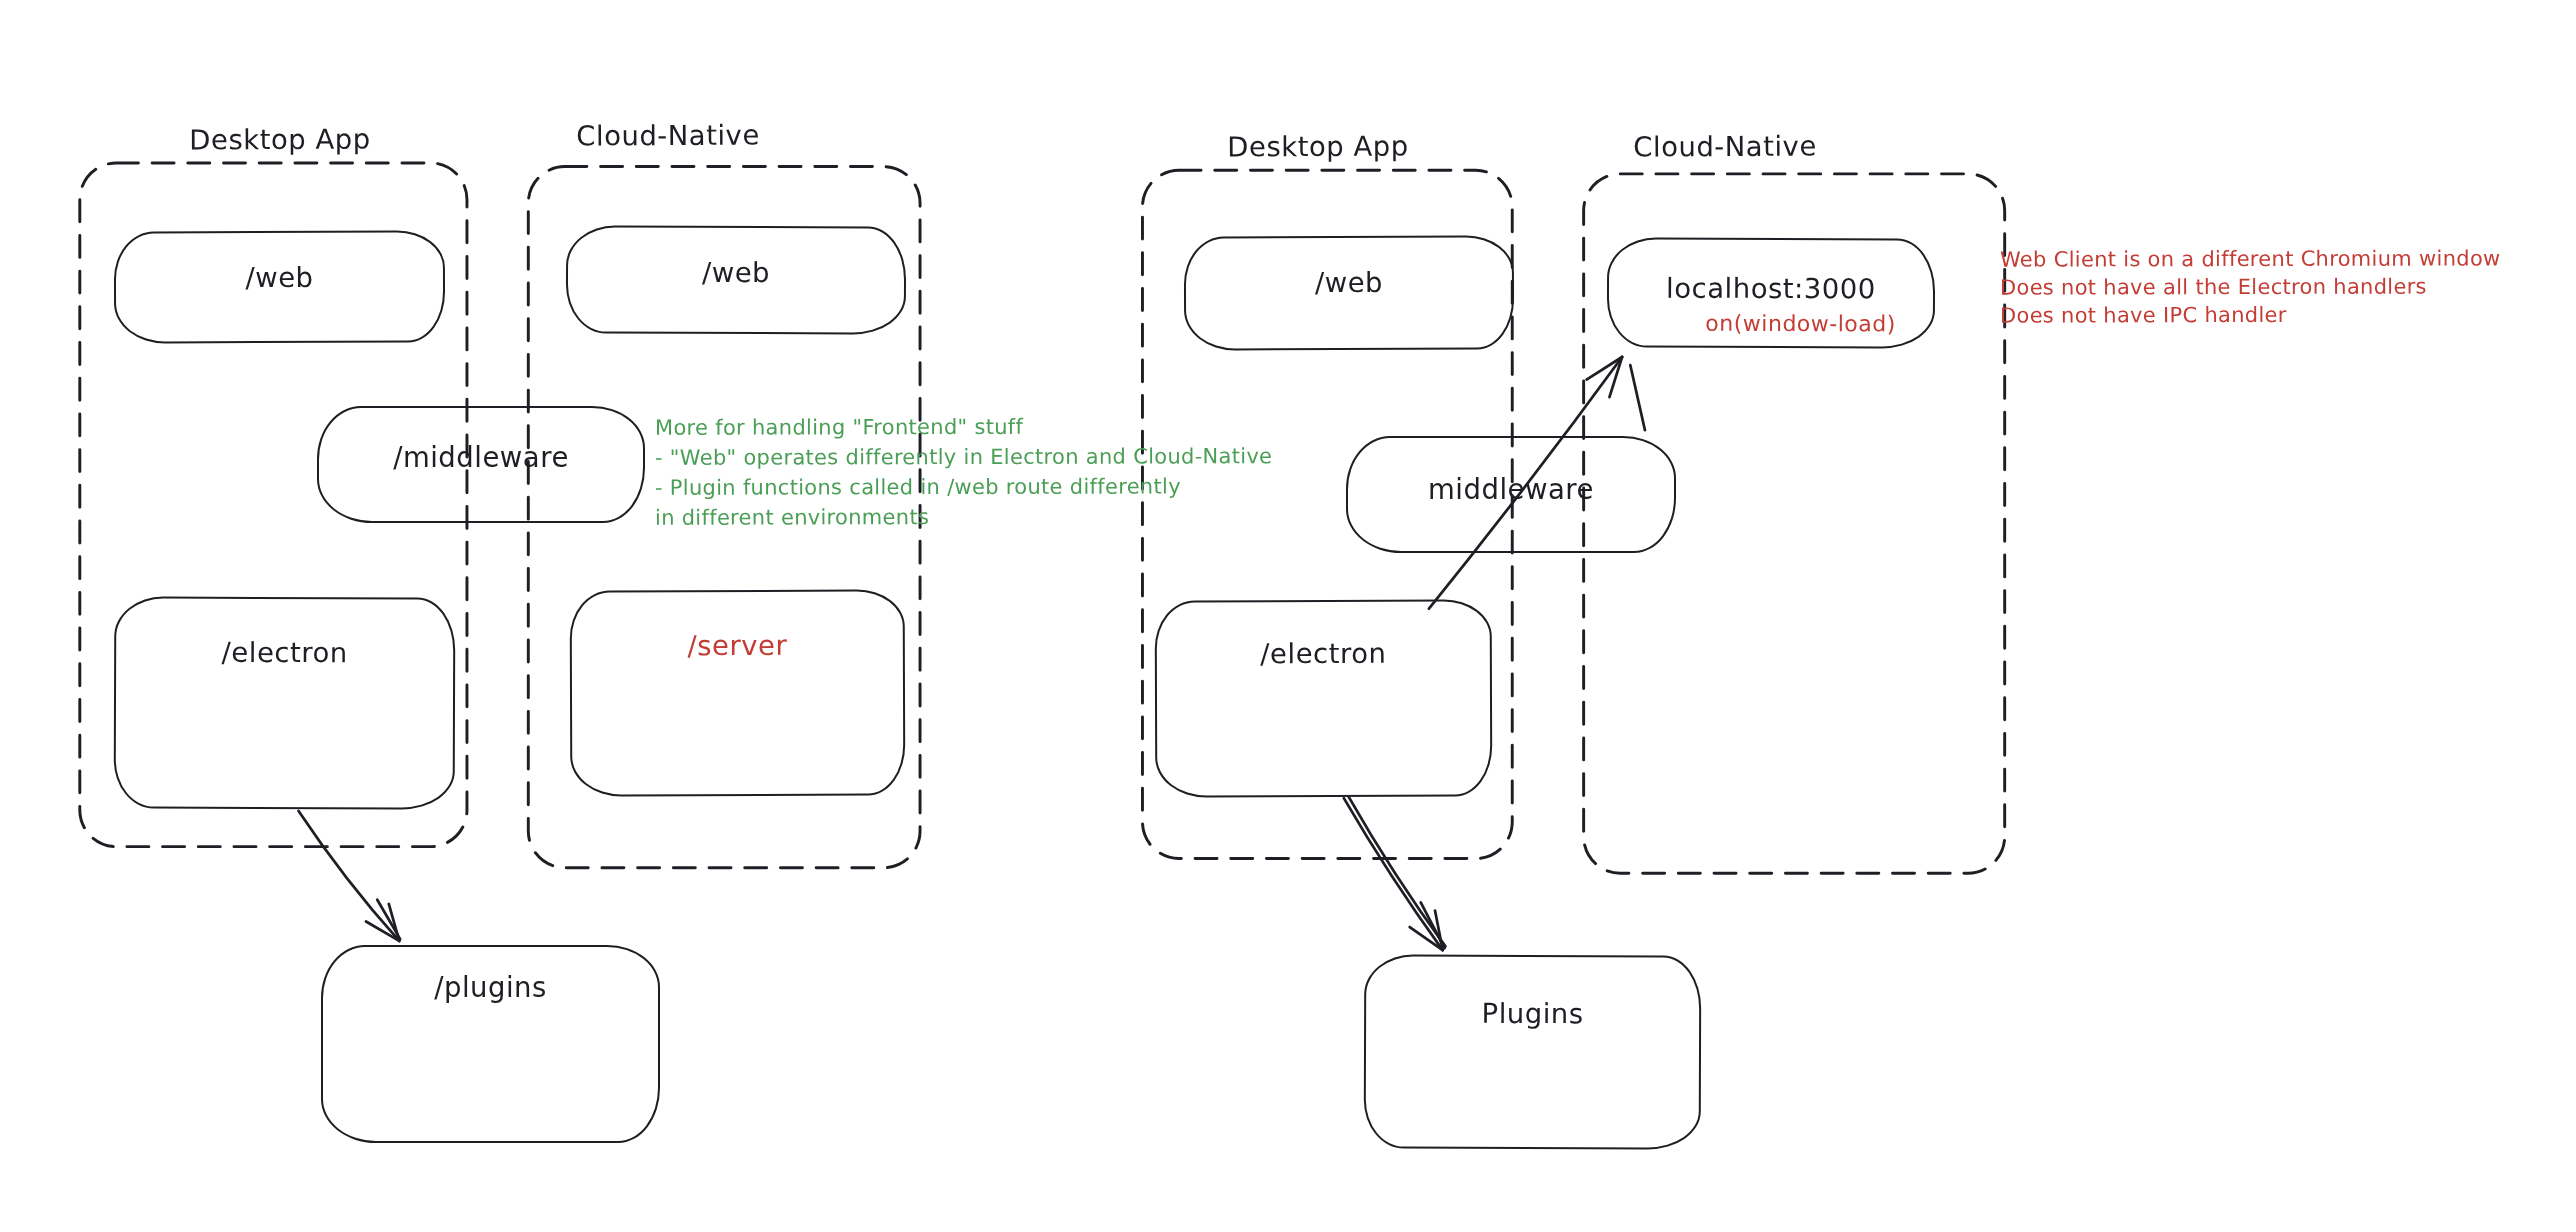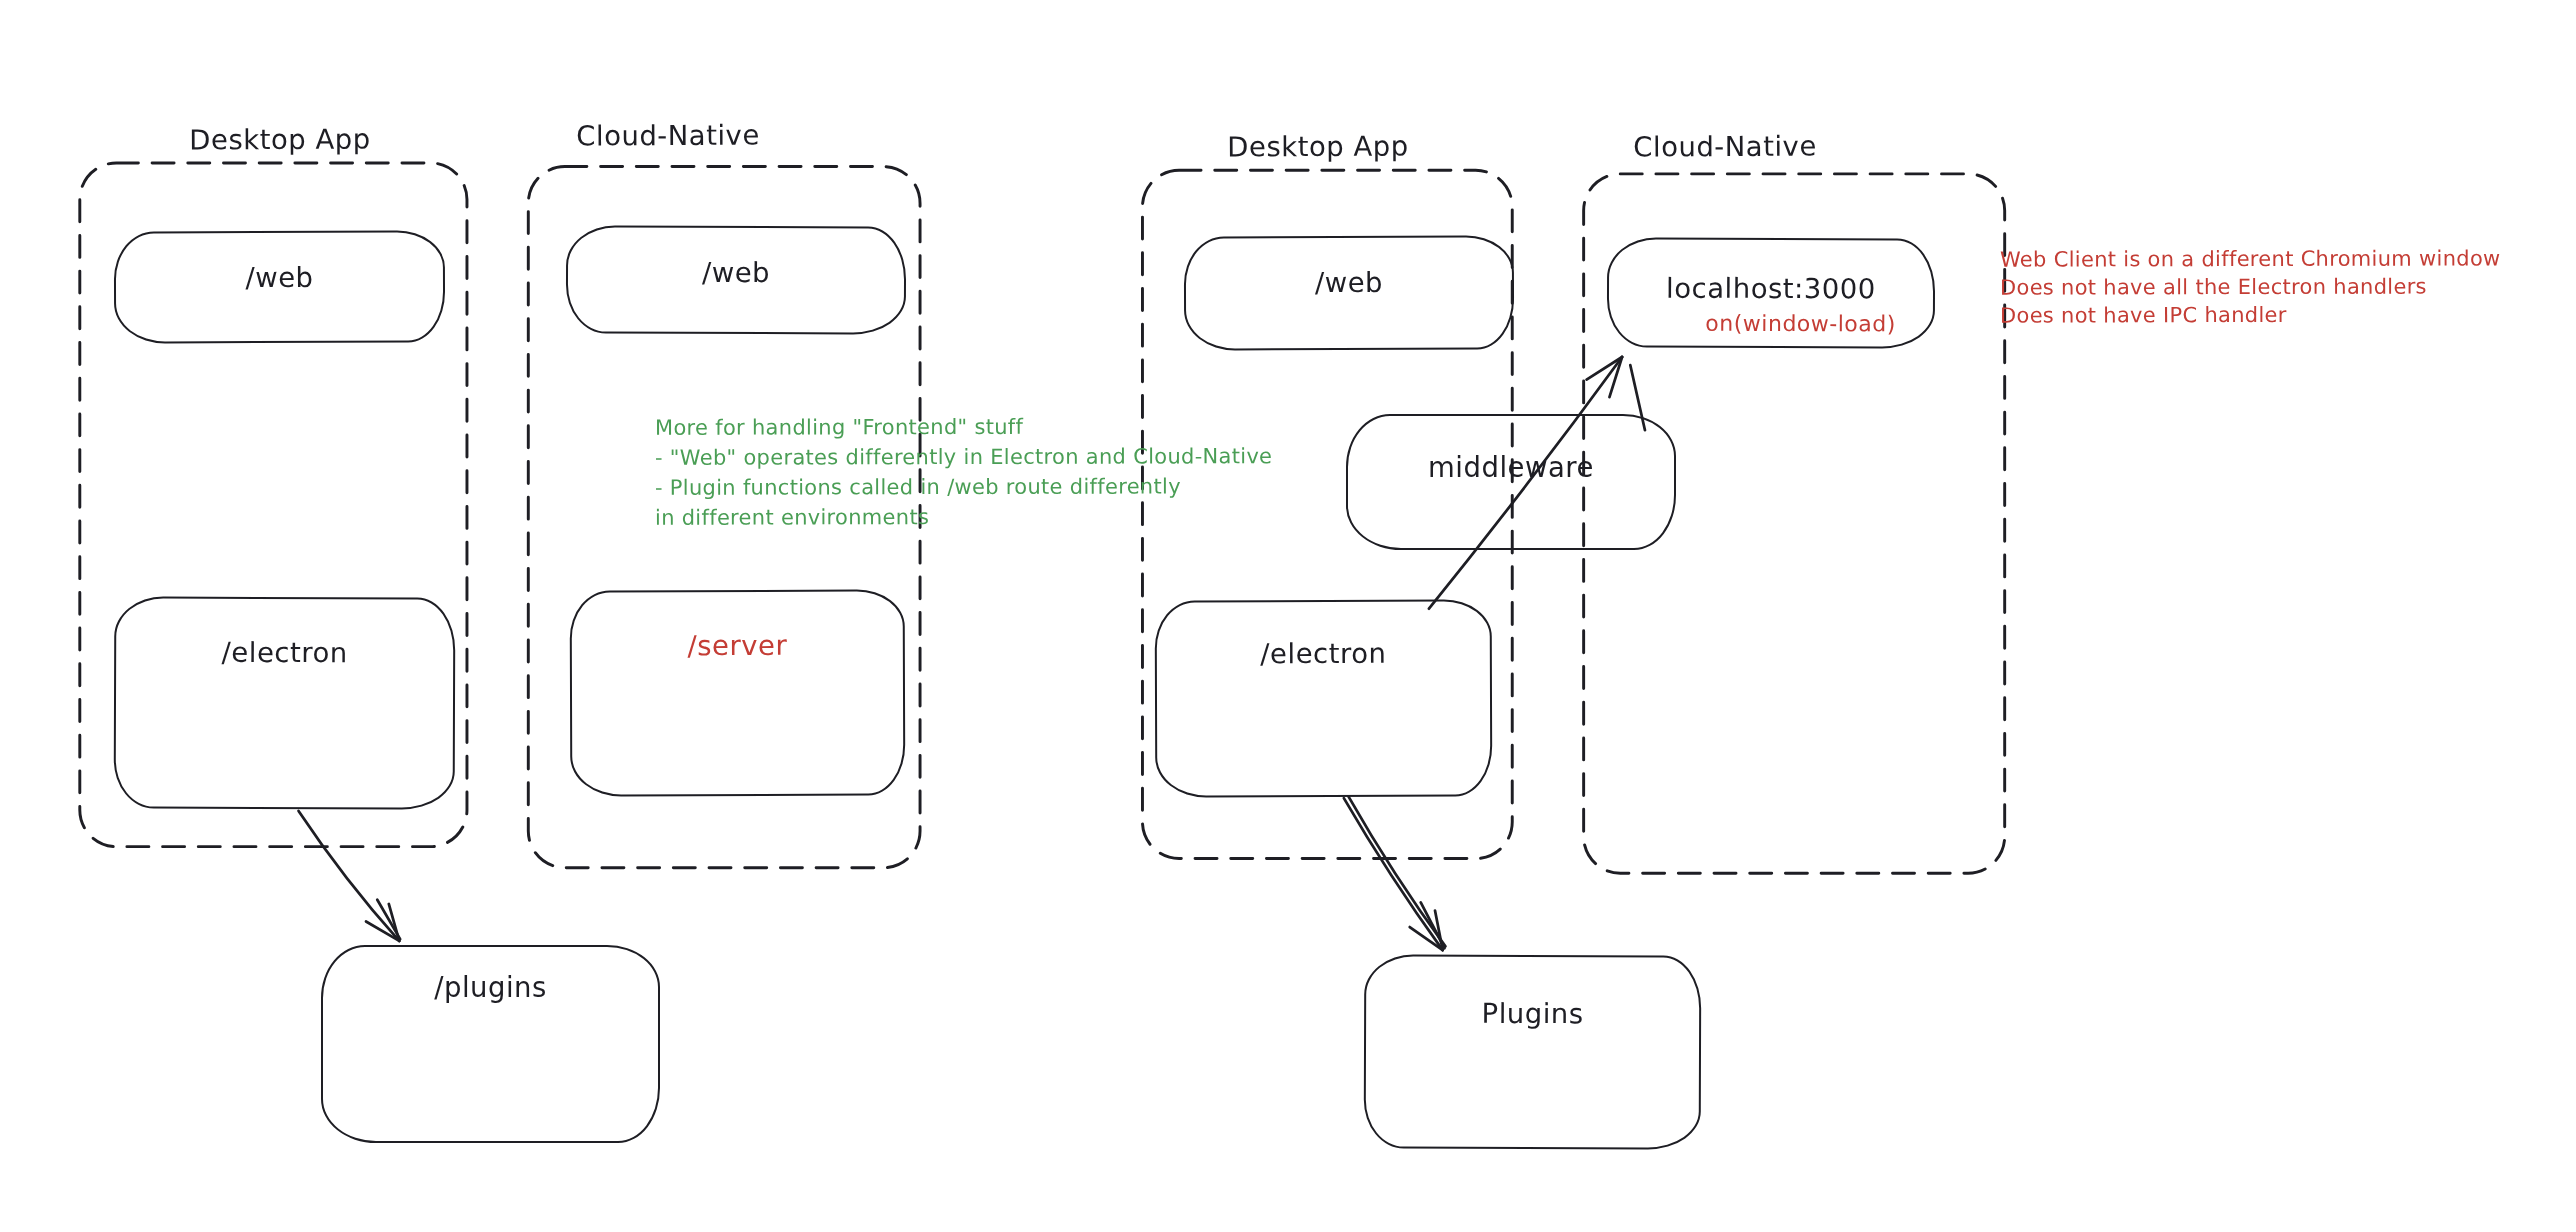--- a/index.html
+++ b/index.html
@@ -93,20 +93,23 @@
   <div class="group-title" style="left:668px;top:119px;">Cloud-Native</div>
 
   <div class="node r1" style="left:114px;top:231px;width:331px;height:112px;">
     <span class="node-label">/web</span>
   </div>
 
   <div class="node r2" style="left:566px;top:226px;width:340px;height:108px;">
     <span class="node-label">/web</span>
   </div>
 
+  <div class="node r3" style="left:317px;top:406px;width:328px;height:117px;">
+    <span class="node-label" style="margin-top:33px;">/middleware</span>
+  </div>
 
   <div class="node r2" style="left:114px;top:597px;width:341px;height:212px;">
     <span class="node-label" style="margin-top:37px;">/electron</span>
   </div>
 
   <div class="node r1" style="left:570px;top:590px;width:335px;height:206px;">
     <span class="node-label label-red" style="margin-top:37px;">/server</span>
   </div>
 
   <div class="node r3" style="left:321px;top:945px;width:339px;height:198px;">
@@ -125,21 +128,21 @@
 
   <div class="node r1" style="left:1184px;top:236px;width:330px;height:114px;">
     <span class="node-label">/web</span>
   </div>
 
   <div class="node r2" style="left:1607px;top:238px;width:328px;height:110px;">
     <span class="node-label" style="margin-top:32px;">localhost:3000</span>
     <span class="sub-label">on(window-load)</span>
   </div>
 
-  <div class="node r3" style="left:1346px;top:414px;width:330px;height:136px;">
+  <div class="node r3" style="left:1346px;top:436px;width:330px;height:117px;">
     <span class="node-label" style="margin-top:35px;">middleware</span>
   </div>
 
   <div class="node r1" style="left:1155px;top:600px;width:337px;height:197px;">
     <span class="node-label" style="margin-top:35px;">/electron</span>
   </div>
 
   <div class="node r2" style="left:1364px;top:955px;width:337px;height:194px;">
     <span class="node-label" style="margin-top:40px;">Plugins</span>
   </div>

